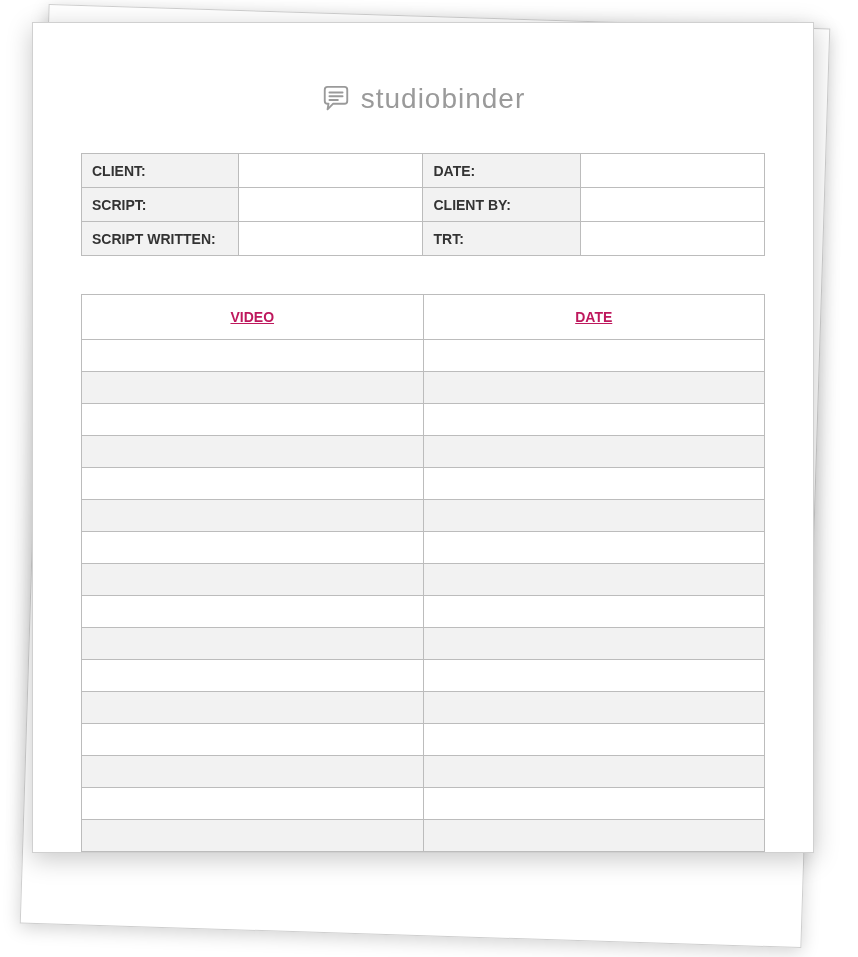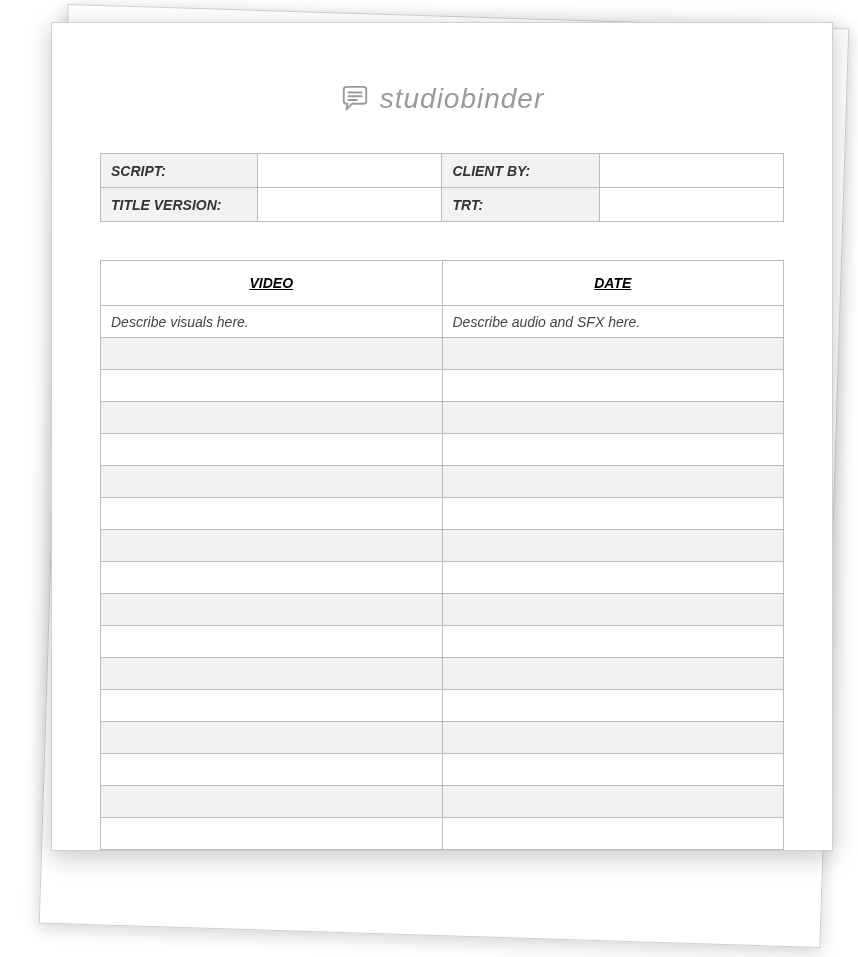--- a/index.html
+++ b/index.html
@@ -7,24 +7,23 @@
     background: #fff;
     font-family: "Helvetica Neue", Arial, sans-serif;
     width: 858px;
     height: 957px;
     position: relative;
     overflow: hidden;
   }
   .paper-stack {
     position: absolute;
     top: 22px;
-    left: 51px;
+    left: 32px;
     width: 782px;
     height: 920px;
-    font-style: italic;
   }
   .back-page {
     position: absolute;
     top: -6px;
     left: 2px;
     width: 782px;
     height: 920px;
     background: #fff;
     border: 1px solid #cfcfcf;
     transform: rotate(1.8deg);
@@ -73,21 +72,21 @@
   table.script {
     width: 100%;
     border-collapse: collapse;
   }
   table.script th {
     border: 1px solid #bcbcbc;
     padding: 14px 10px;
     font-size: 14px;
     font-weight: 700;
     text-decoration: underline;
-    color: #000000;
+    color: #be185d;
     background: #fff;
   }
   table.script td {
     border: 1px solid #bcbcbc;
     padding: 7px 10px;
     font-size: 14px;
     color: #444;
     font-weight: 400;
     height: 32px;
     width: 50%;
@@ -110,47 +109,49 @@
           <line x1="9" y1="13" x2="23" y2="13" stroke="#9a9a9a" stroke-width="2" stroke-linecap="round"></line>
           <line x1="9" y1="17" x2="18" y2="17" stroke="#9a9a9a" stroke-width="2" stroke-linecap="round"></line>
         </svg>
       </span>
       <span class="brand-text">studiobinder</span>
     </div>
 
     <table class="meta">
       <tbody id="meta-body">
           <tr>
+            <td class="label">CLIENT:</td>
+            <td class="value"></td>
+            <td class="label">DATE:</td>
+            <td class="value"></td>
+          </tr>
+          <tr>
             <td class="label">SCRIPT:</td>
             <td class="value"></td>
             <td class="label">CLIENT BY:</td>
             <td class="value"></td>
           </tr>
           <tr>
-            <td class="label">TITLE VERSION:</td>
+            <td class="label">SCRIPT WRITTEN:</td>
             <td class="value"></td>
             <td class="label">TRT:</td>
             <td class="value"></td>
           </tr>
         </tbody>
     </table>
 
     <table class="script">
       <thead>
         <tr>
           <th>VIDEO</th>
           <th>DATE</th>
         </tr>
       </thead>
       <tbody id="script-body">
           <tr>
-            <td>Describe visuals here.</td>
-            <td>Describe audio and SFX here.</td>
-          </tr>
-          <tr>
             <td></td>
             <td></td>
           </tr>
           <tr>
             <td></td>
             <td></td>
           </tr>
           <tr>
             <td></td>
             <td></td>

